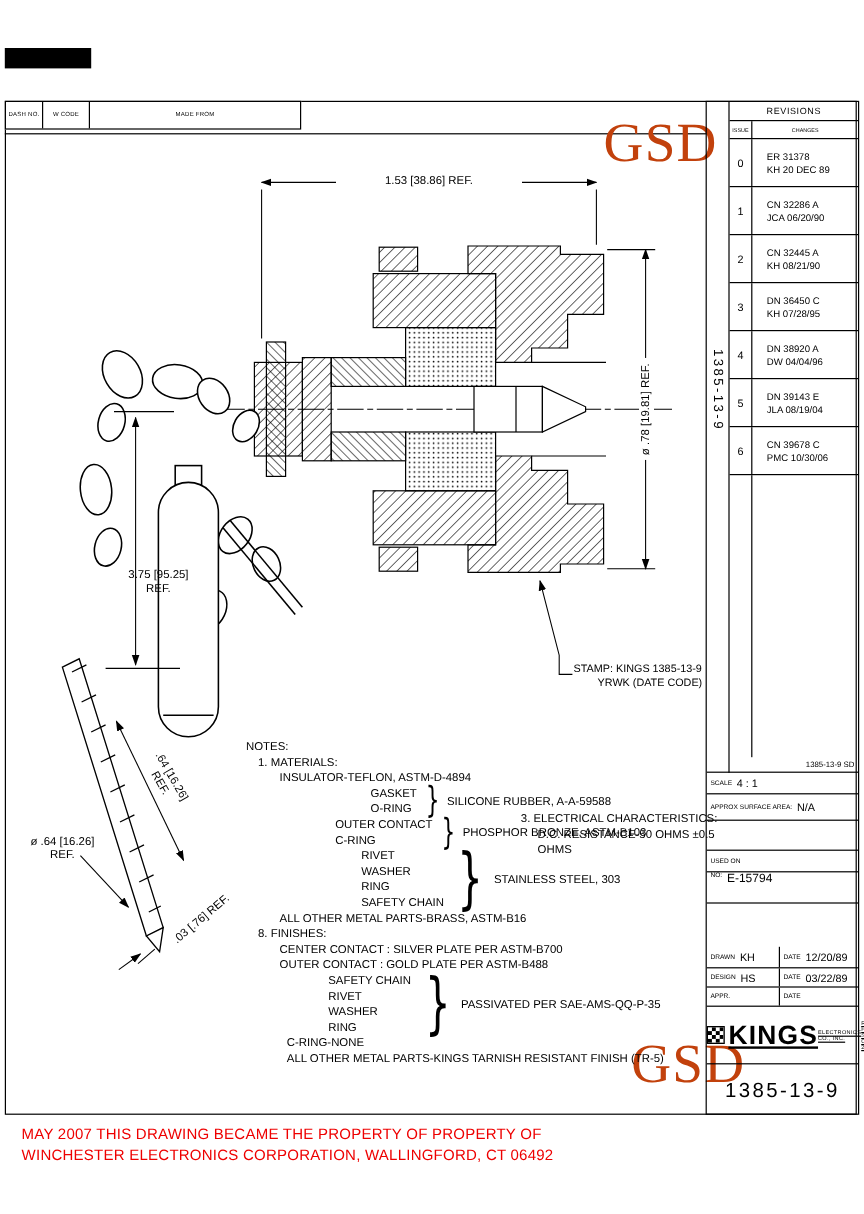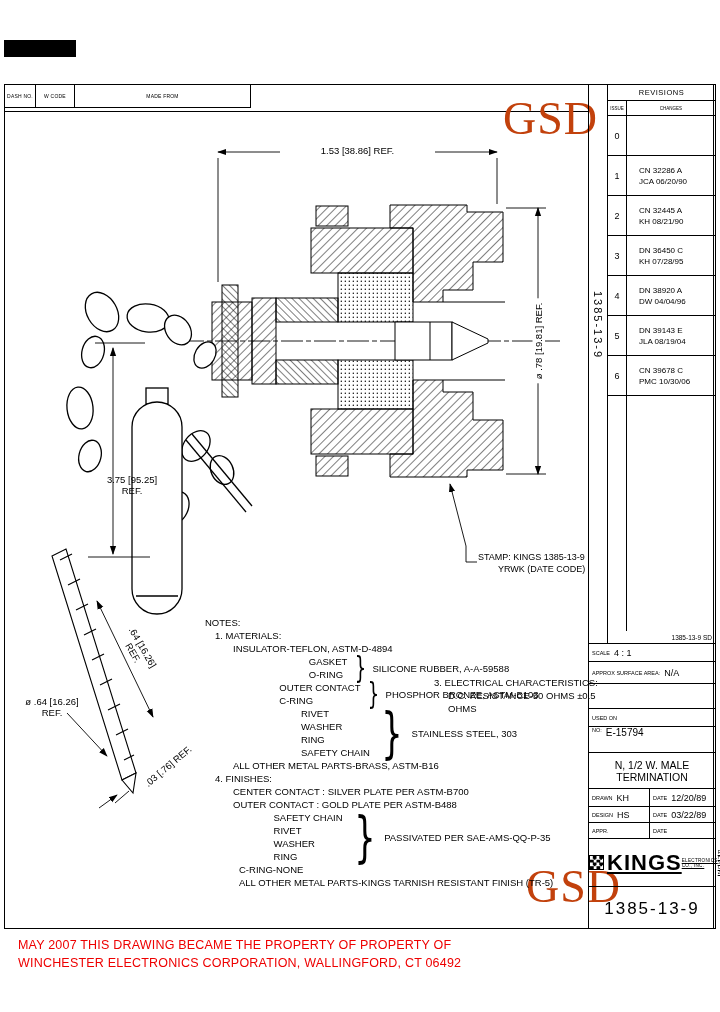--- a/index.html
+++ b/index.html
@@ -170,20 +170,24 @@
 
     <div class="row" style="top:0;height:16px;display:flex;align-items:center;justify-content:center;font-size:7.5px;letter-spacing:.5px;">REVISIONS</div>
     <div class="row" style="top:16px;height:15px;display:flex;">
       <div class="revissue" style="font-size:4.5px">ISSUE</div>
       <div style="flex:1;display:flex;align-items:center;justify-content:center;font-size:4.5px;">CHANGES</div>
     </div>
 
     <div class="row" style="top:31px;height:40px;">
       <div class="revrow">
           <div class="revissue">0</div>
+      <div class="revchange">
+            <div>ER 31378</div>
+      <div>KH 20 DEC 89</div>
+          </div>
         </div>
     </div>
     <div class="row" style="top:71px;height:40px;">
       <div class="revrow">
           <div class="revissue">1</div>
       <div class="revchange">
             <div>CN 32286 A</div>
       <div>JCA 06/20/90</div>
           </div>
         </div>
@@ -249,21 +253,20 @@
       <span class="val">N/A</span>
     </div>
     <div class="full" style="top:599px;height:25px;"></div>
     <div class="full" style="top:624px;height:18px;display:flex;align-items:center;padding-left:3px;">
       <span class="lbl">USED ON</span>
     </div>
     <div class="full" style="top:642px;height:26px;display:flex;align-items:flex-start;padding-left:3px;">
       <span class="lbl">NO:</span>
       <span class="val" style="font-size:10px">E-15794</span>
     </div>
-    <div class="full" style="top:668px;height:36px;display:flex;align-items:center;justify-content:center;font-size:10.5px;text-align:center;padding:0 1px;">N, 1/2 W. MALE TERMINATION</div>
 
     <div class="full" style="top:704px;height:18px;">
       <div class="cell2">
         <div class="a">
             <span class="lbl">DRAWN</span>
           <span class="val">KH</span>
           </div>
         <div class="b">
             <span class="lbl">DATE</span>
           <span class="val">12/20/89</span>
@@ -350,21 +353,21 @@
       <div class="stack" style="min-width:62px;">
         <div>RIVET</div>
         <div>WASHER</div>
         <div>RING</div>
         <div>SAFETY CHAIN</div>
       </div>
       <div class="brace b4">}</div>
       <div>STAINLESS STEEL, 303</div>
     </div>
     <div class="ind2">ALL OTHER METAL PARTS-BRASS, ASTM-B16</div>
-    <div class="ind1">4. FINISHES:</div>
+    <div class="ind1">8. FINISHES:</div>
     <div class="ind2">CENTER CONTACT : SILVER PLATE PER ASTM-B700</div>
     <div class="ind2">OUTER CONTACT : GOLD PLATE PER ASTM-B488</div>
     <div class="grp ind3">
       <div class="stack" style="min-width:62px;">
         <div>SAFETY CHAIN</div>
         <div>RIVET</div>
         <div>WASHER</div>
         <div>RING</div>
       </div>
       <div class="brace b4">}</div>

